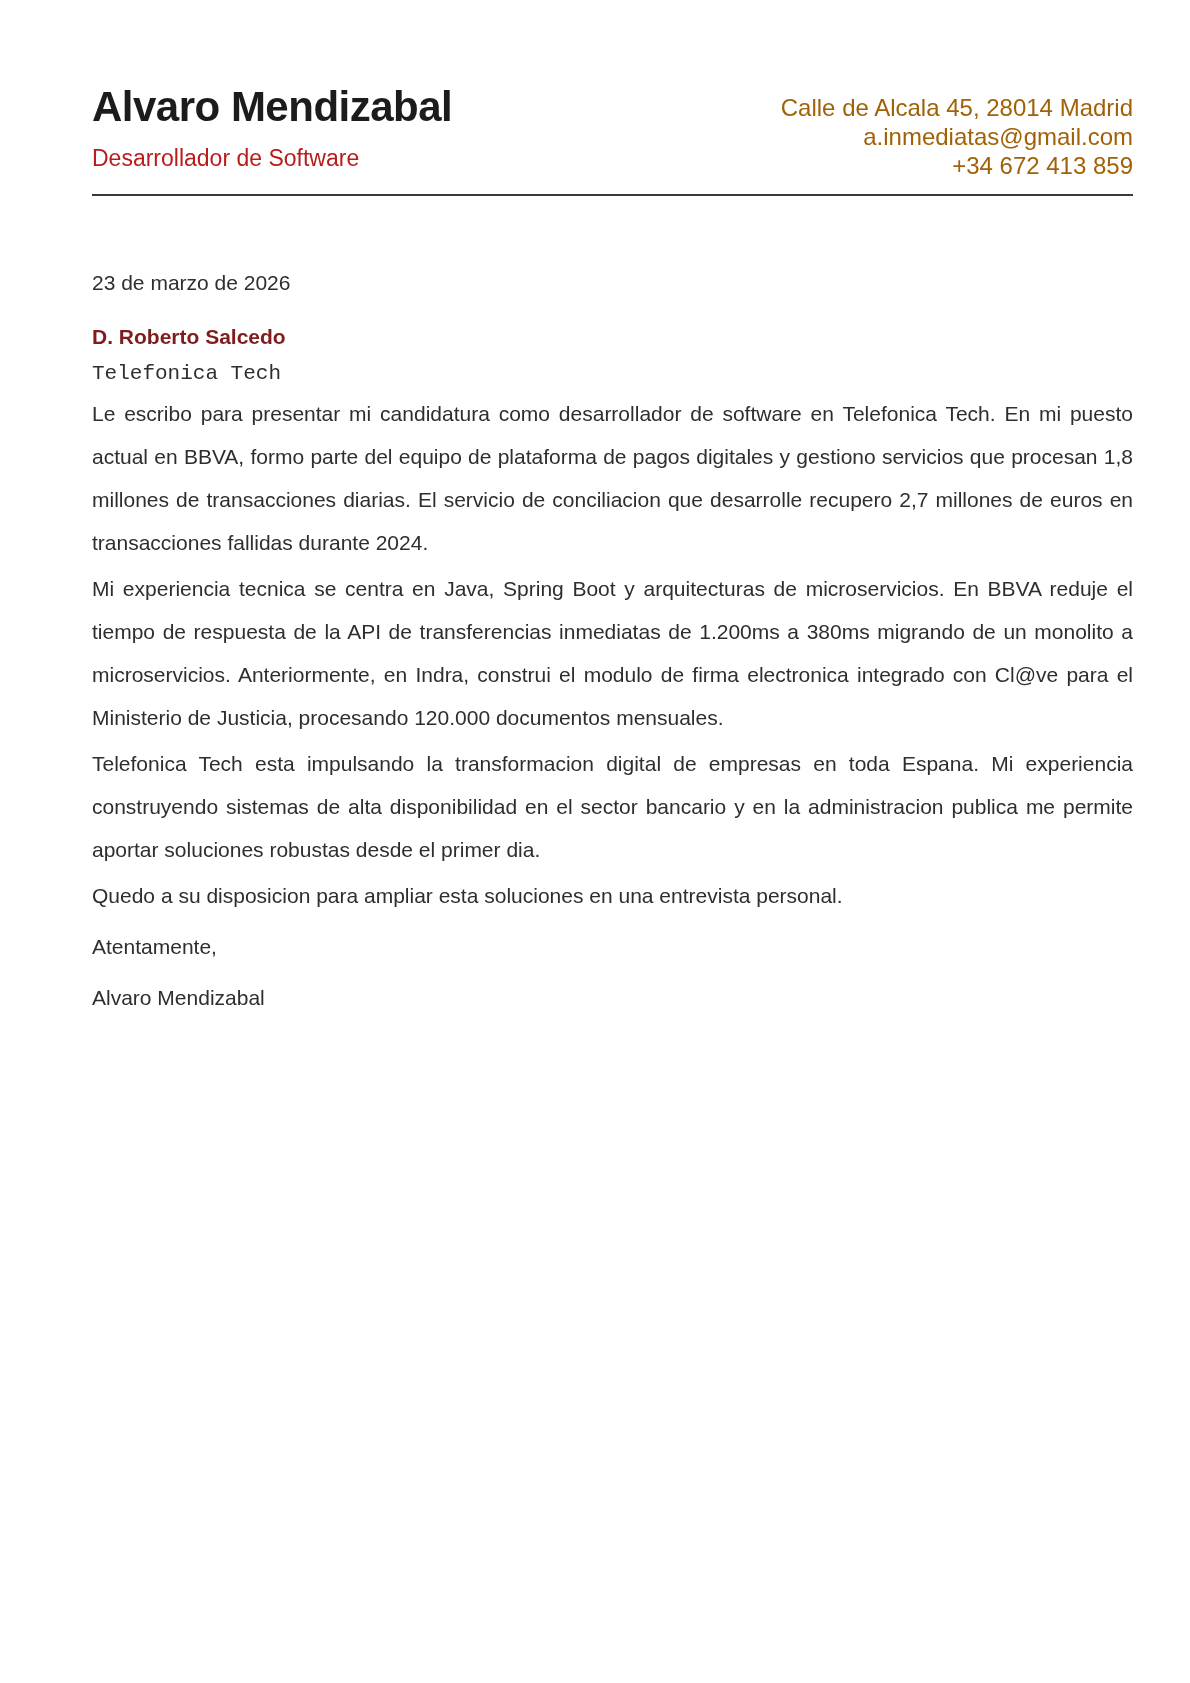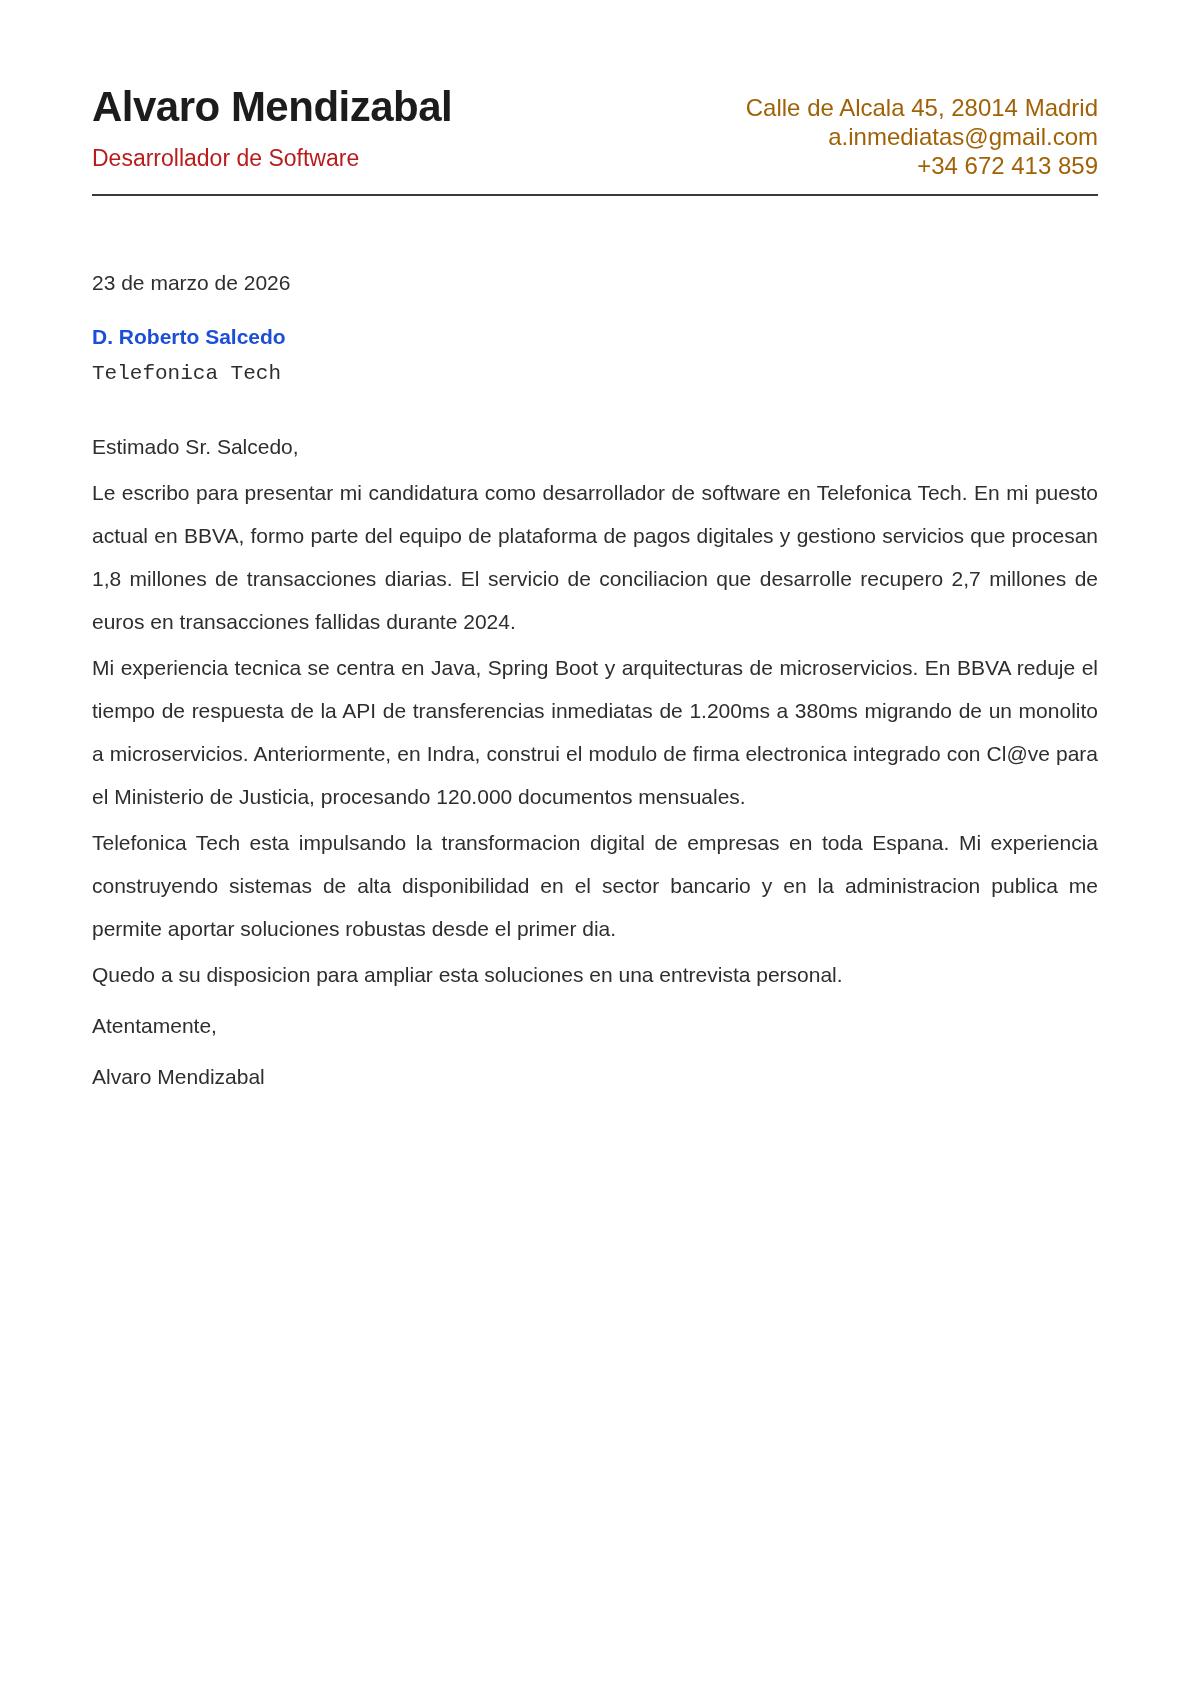--- a/index.html
+++ b/index.html
@@ -5,21 +5,21 @@
   html, body {
     margin: 0;
     padding: 0;
     background: #ffffff;
   }
   .page {
     position: relative;
     width: 1190px;
     height: 1683px;
     box-sizing: border-box;
-    padding: 85px 92px 60px 92px;
+    padding: 85px 57px 60px 92px;
     background: #ffffff;
     font-family: "Liberation Sans", sans-serif;
     color: #2e2e2e;
     overflow: hidden;
   }
   .header {
     display: flex;
     justify-content: space-between;
     align-items: flex-start;
   }
@@ -59,21 +59,21 @@
     margin: 0;
   }
   .date {
     margin-top: 72px !important;
     line-height: 30px !important;
   }
   .recipient-name {
     margin-top: 24px !important;
     line-height: 30px !important;
     font-weight: 700;
-    color: #1d4ed8;
+    color: #7f1d1d;
   }
   .recipient-company {
     margin-top: 7px !important;
     line-height: 30px !important;
     font-family: Liberation Mono, monospace;
   }
   .salutation {
     margin-top: 36px !important;
   }
   .body-paragraph {
@@ -106,21 +106,20 @@
 
   <hr class="divider">
 
   <div class="letter">
     <p class="date">23 de marzo de 2026</p>
 
     <p class="recipient-name">D. Roberto Salcedo</p>
 
     <p class="recipient-company">Telefonica Tech</p>
 
-    <p class="salutation">Estimado Sr. Salcedo,</p>
 
     <p class="body-paragraph">Le escribo para presentar mi candidatura como desarrollador de software en Telefonica Tech. En mi puesto actual en BBVA, formo parte del equipo de plataforma de pagos digitales y gestiono servicios que procesan 1,8 millones de transacciones diarias. El servicio de conciliacion que desarrolle recupero 2,7 millones de euros en transacciones fallidas durante 2024.</p>
 
     <p class="body-paragraph">Mi experiencia tecnica se centra en Java, Spring Boot y arquitecturas de microservicios. En BBVA reduje el tiempo de respuesta de la API de transferencias inmediatas de 1.200ms a 380ms migrando de un monolito a microservicios. Anteriormente, en Indra, construi el modulo de firma electronica integrado con Cl@ve para el Ministerio de Justicia, procesando 120.000 documentos mensuales.</p>
 
     <p class="body-paragraph">Telefonica Tech esta impulsando la transformacion digital de empresas en toda Espana. Mi experiencia construyendo sistemas de alta disponibilidad en el sector bancario y en la administracion publica me permite aportar soluciones robustas desde el primer dia.</p>
 
     <p class="body-paragraph">Quedo a su disposicion para ampliar esta soluciones en una entrevista personal.</p>
 
     <p class="closing">Atentamente,</p>

